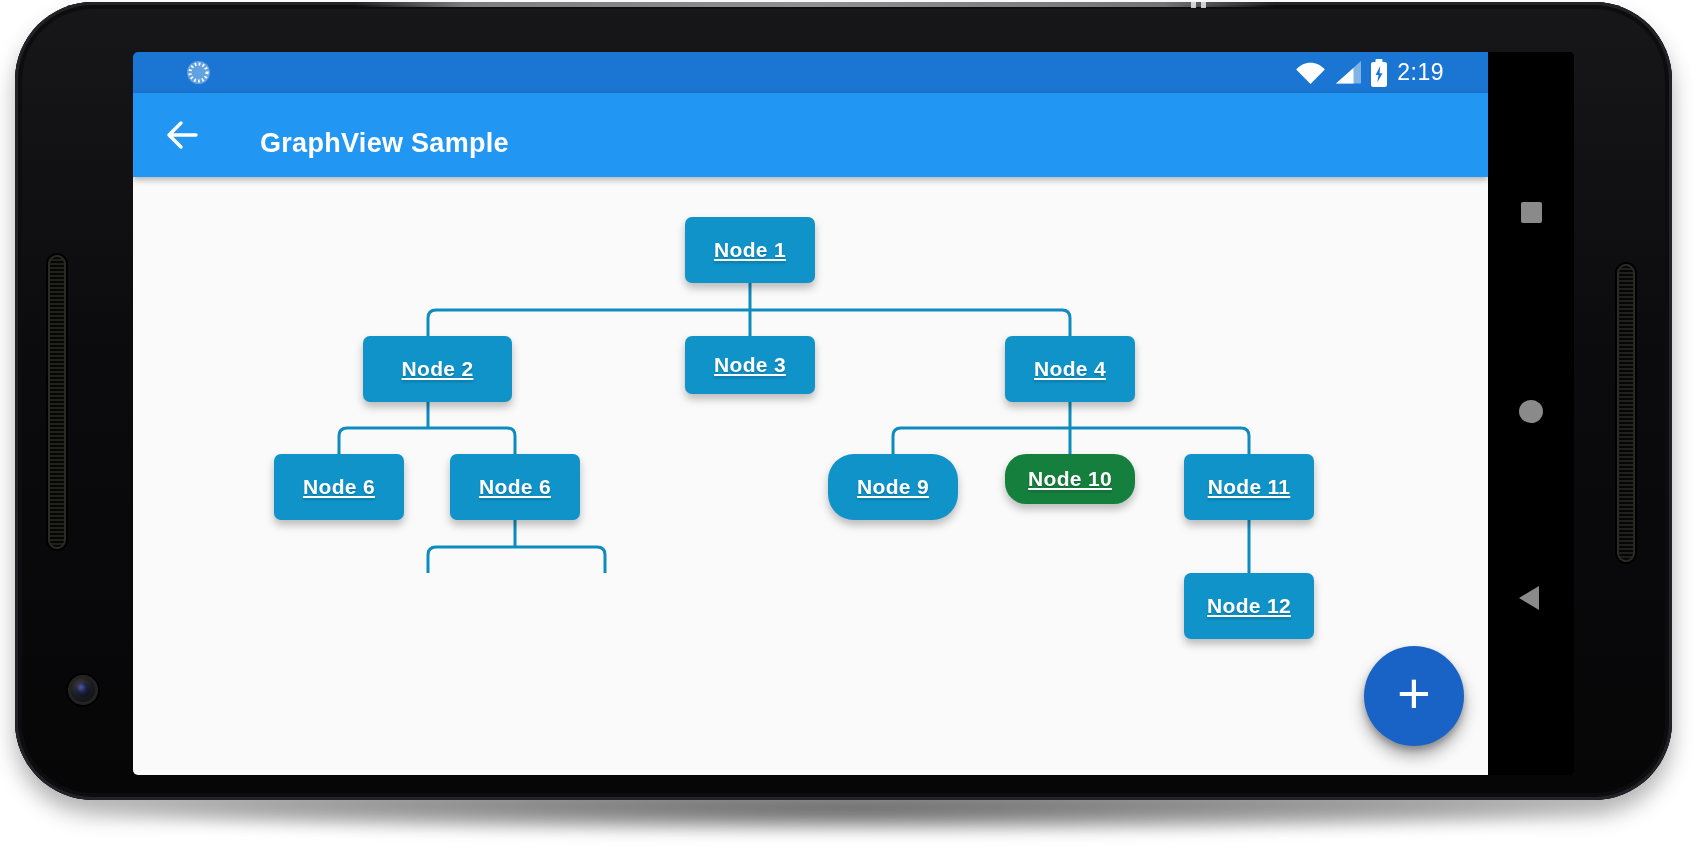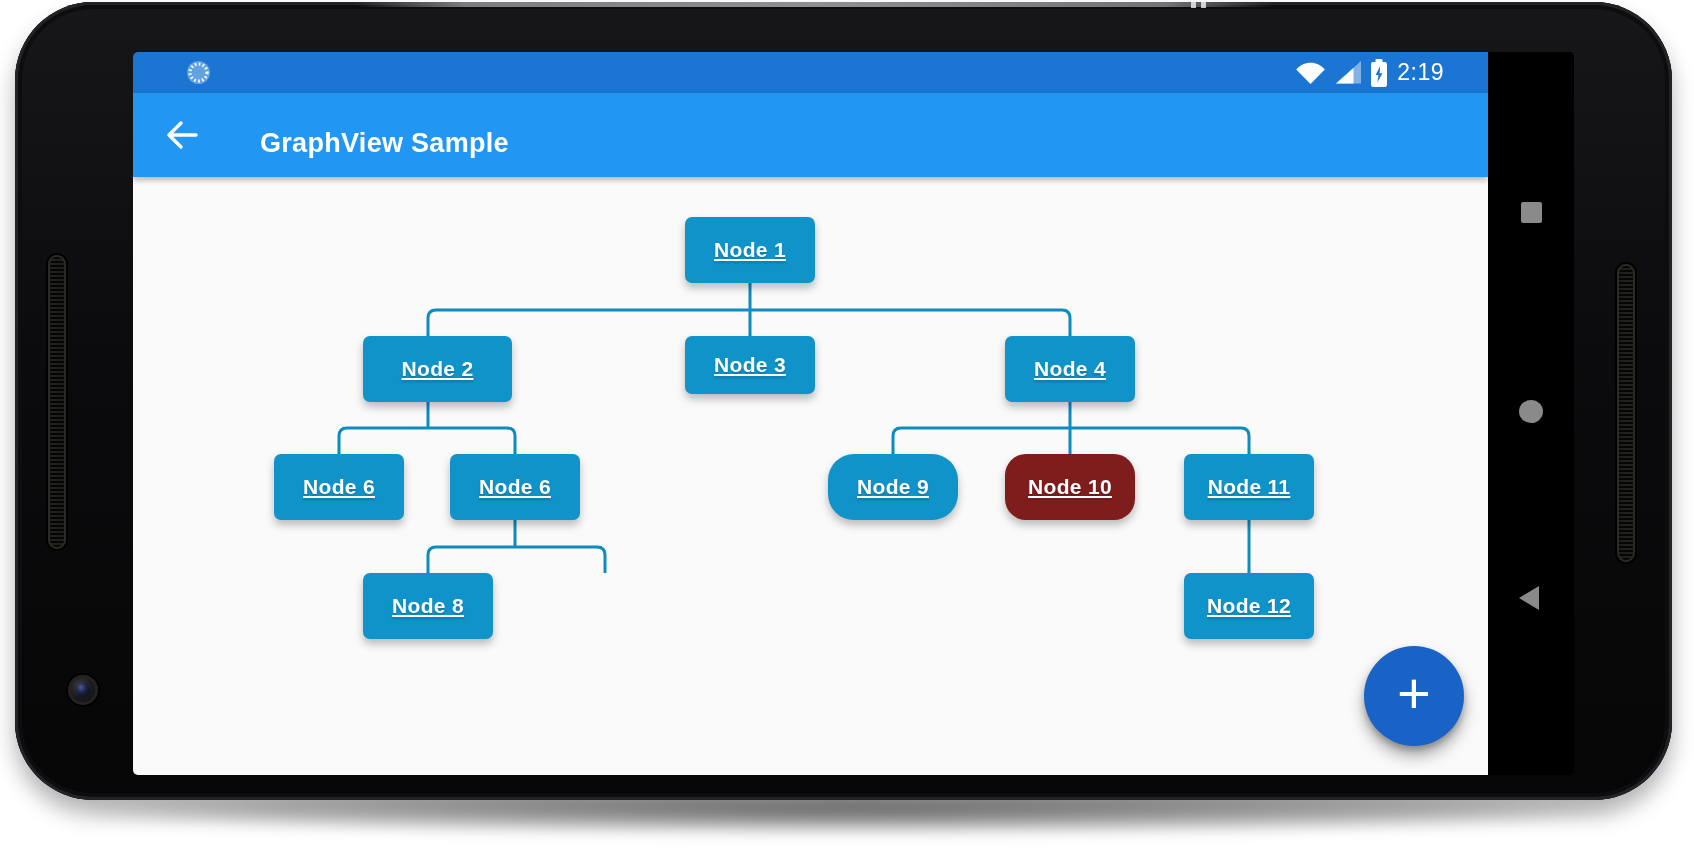--- a/index.html
+++ b/index.html
@@ -126,23 +126,22 @@
         <div class="fab" style="background: rgb(26, 99, 198);">
           <span style="transform:translateY(-3px);">+</span>
         </div>
       <div class="gnode" style="left: 552px; top: 40px; width: 130px; height: 66px; background: rgb(15, 147, 200); color: rgb(255, 255, 255);">Node 1</div>
           <div class="gnode" style="left: 230px; top: 159px; width: 149px; height: 66px; background: rgb(15, 147, 200); color: rgb(255, 255, 255);">Node 2</div>
           <div class="gnode" style="left: 552px; top: 159px; width: 130px; height: 58px; background: rgb(15, 147, 200); color: rgb(255, 255, 255);">Node 3</div>
           <div class="gnode" style="left: 872px; top: 159px; width: 130px; height: 66px; background: rgb(15, 147, 200); color: rgb(255, 255, 255);">Node 4</div>
           <div class="gnode" style="left: 141px; top: 277px; width: 130px; height: 66px; background: rgb(15, 147, 200); color: rgb(255, 255, 255);">Node 6</div>
           <div class="gnode" style="left: 317px; top: 277px; width: 130px; height: 66px; background: rgb(15, 147, 200); color: rgb(255, 255, 255);">Node 6</div>
           <div class="gnode" style="left: 695px; top: 277px; width: 130px; height: 66px; background: rgb(15, 147, 200); color: rgb(255, 255, 255); border-radius: 26px;">Node 9</div>
-          <div class="gnode" style="left: 872px; top: 277px; width: 130px; height: 66px; background: #7f1d1d; color: rgb(255, 255, 255); border-radius: 21px;">Node 10</div>
+          <div class="gnode" style="left: 872px; top: 277px; width: 130px; height: 50px; background: #15803d; color: rgb(255, 255, 255); border-radius: 21px;">Node 10</div>
           <div class="gnode" style="left: 1051px; top: 277px; width: 130px; height: 66px; background: rgb(15, 147, 200); color: rgb(255, 255, 255);">Node 11</div>
-          <div class="gnode" style="left: 230px; top: 396px; width: 130px; height: 66px; background: rgb(15, 147, 200); color: rgb(255, 255, 255);">Node 8</div>
           <div class="gnode" style="left: 1051px; top: 396px; width: 130px; height: 66px; background: rgb(15, 147, 200); color: rgb(255, 255, 255); text-align: right;">Node 12</div>
         </div>
 
       <div class="nav-bar">
         <div class="nav-square"></div>
         <div class="nav-circle"></div>
         <div class="nav-back"></div>
       </div>
 
     </div>

